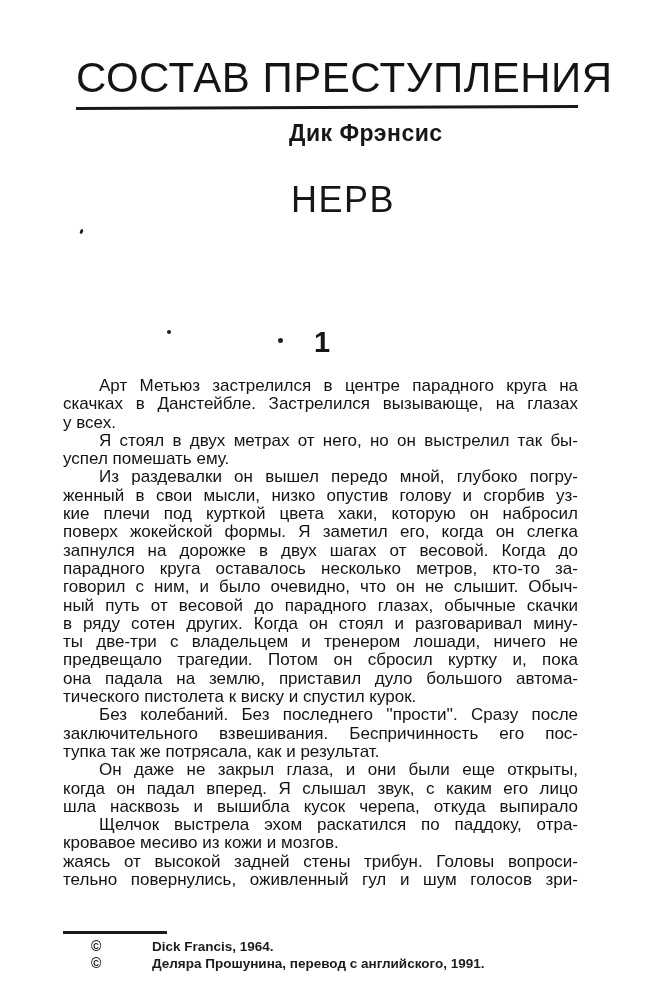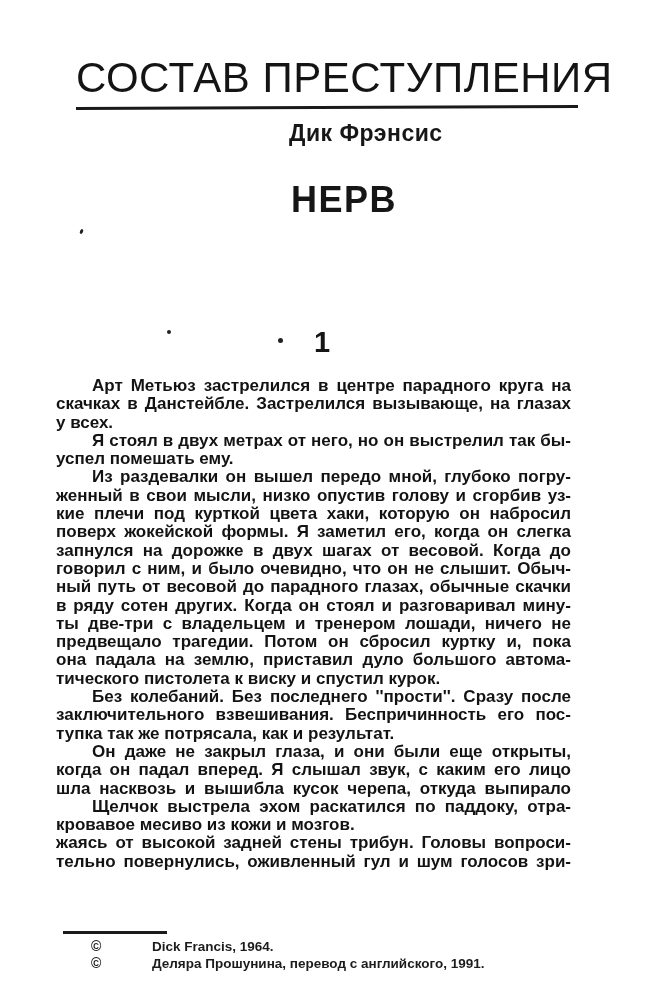--- a/index.html
+++ b/index.html
@@ -39,21 +39,21 @@
     font-size: 23px;
     font-weight: 700;
     letter-spacing: 0.5px;
     white-space: nowrap;
   }
   .book-title {
     position: absolute;
     left: 291px;
     top: 179px;
     font-size: 36px;
-    font-weight: 700;
+    font-weight: 400;
     letter-spacing: 1.5px;
     white-space: nowrap;
   }
   .chapter-number {
     position: absolute;
     left: 303px;
     top: 326px;
     width: 38px;
     text-align: center;
     font-size: 29px;
@@ -62,25 +62,25 @@
   .speck {
     position: absolute;
     background: #222;
     border-radius: 50%;
   }
   .speck.s1 { left: 80px;  top: 229px; width: 3px; height: 5px; transform: rotate(25deg); }
   .speck.s2 { left: 167px; top: 330px; width: 4px; height: 4px; }
   .speck.s3 { left: 278px; top: 338px; width: 5px; height: 5px; }
   .body-text {
     position: absolute;
-    left: 56px;
+    left: 63px;
     top: 377px;
     width: 515px;
     font-size: 17px;
-    font-weight: 700;
+    font-weight: 400;
     line-height: 18.3px;
     color: #131313;
   }
   .line {
     text-align: justify;
     text-align-last: justify;
     white-space: nowrap;
     overflow: visible;
   }
   .line.indent { padding-left: 36px; }
@@ -137,20 +137,21 @@
       <div class="line indent">Арт Метьюз застрелился в центре парадного круга на</div>
       <div class="line">скачках в Данстейбле. Застрелился вызывающе, на глазах</div>
       <div class="line para-end">у всех.</div>
       <div class="line indent">Я стоял в двух метрах от него, но он выстрелил так бы-</div>
       <div class="line para-end">успел помешать ему.</div>
       <div class="line indent">Из раздевалки он вышел передо мной, глубоко погру-</div>
       <div class="line">женный в свои мысли, низко опустив голову и сгорбив уз-</div>
       <div class="line">кие плечи под курткой цвета хаки, которую он набросил</div>
       <div class="line">поверх жокейской формы. Я заметил его, когда он слегка</div>
       <div class="line">запнулся на дорожке в двух шагах от весовой. Когда до</div>
+      <div class="line">парадного круга оставалось несколько метров, кто-то за-</div>
       <div class="line">говорил с ним, и было очевидно, что он не слышит. Обыч-</div>
       <div class="line">ный путь от весовой до парадного глазах, обычные скачки</div>
       <div class="line">в ряду сотен других. Когда он стоял и разговаривал мину-</div>
       <div class="line">ты две-три с владельцем и тренером лошади, ничего не</div>
       <div class="line">предвещало трагедии. Потом он сбросил куртку и, пока</div>
       <div class="line">она падала на землю, приставил дуло большого автома-</div>
       <div class="line para-end">тического пистолета к виску и спустил курок.</div>
       <div class="line indent">Без колебаний. Без последнего ''прости''. Сразу после</div>
       <div class="line">заключительного взвешивания. Беспричинность его пос-</div>
       <div class="line para-end">тупка так же потрясала, как и результат.</div>

